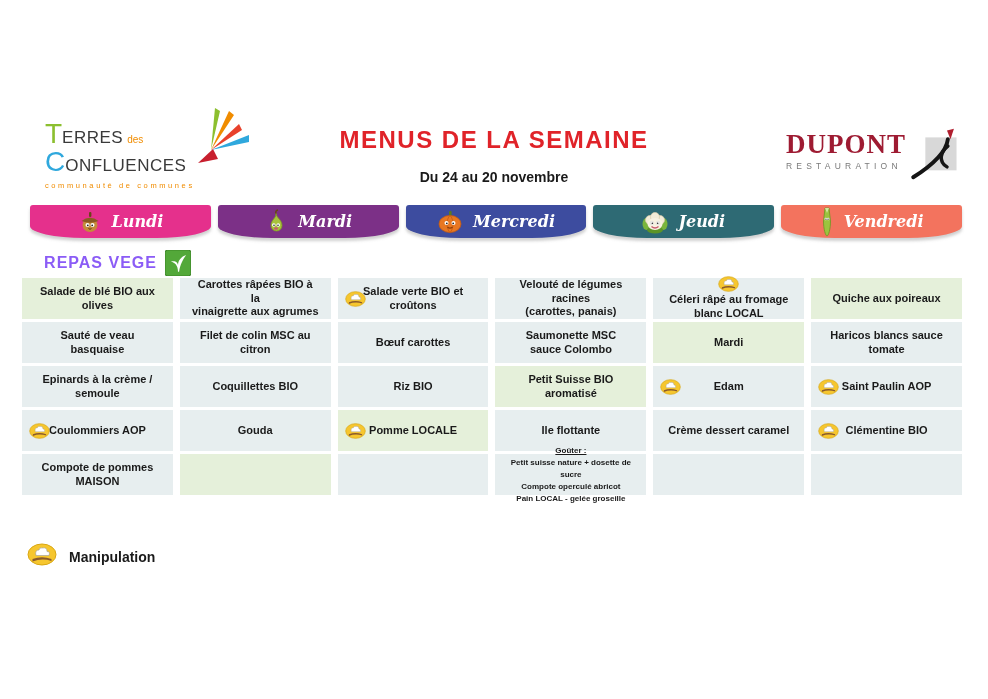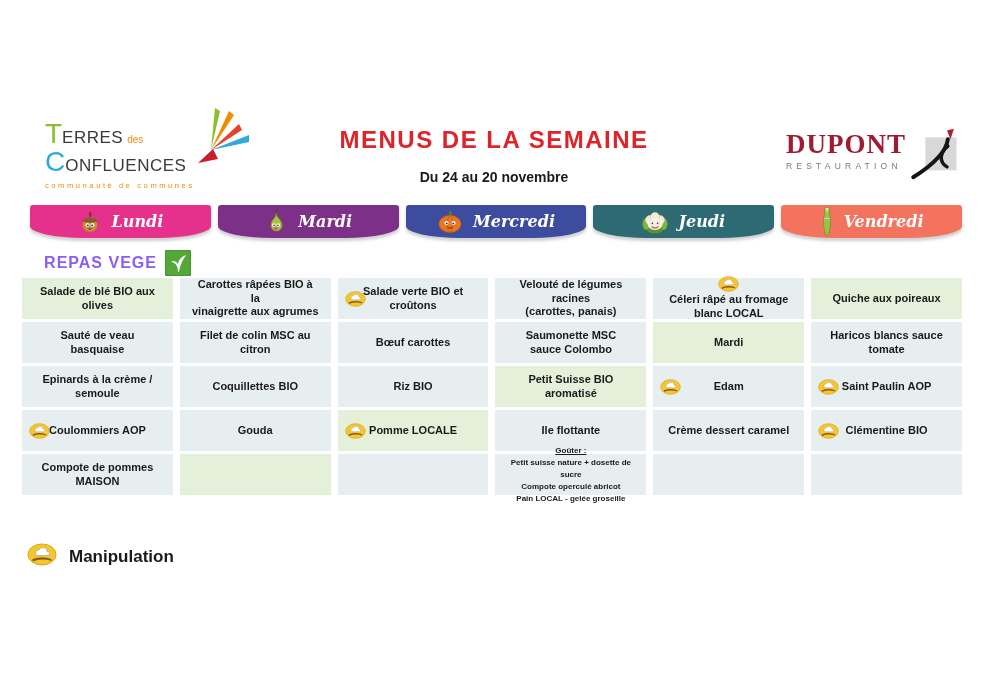--- a/index.html
+++ b/index.html
@@ -49,21 +49,21 @@
         padding:2px 12px;box-sizing:border-box;}
   .cell.green{background:#e5f0da;}
   .cell.gray{background:#e7eeef;}
   .cell .ml-icon{position:absolute;left:7px;top:50%;transform:translateY(-50%);display:flex;}
   .cell .mt-icon{display:flex;margin-bottom:1px;}
   .cell.gouter{font-size:8px;font-weight:700;line-height:1.5;padding:2px 4px;}
   .cell.gouter .g-title{text-decoration:underline;}
 
   
   .legend{position:absolute;left:27px;top:543px;display:flex;align-items:center;gap:12px;}
-  .legend-label{font-size:17px;font-weight:700;color:#1a1a1a;}
+  .legend-label{font-size:14px;font-weight:700;color:#1a1a1a;}
 </style>
 </head>
 <body>
 
 <div class="page">
 
   <div class="logo-left">
     <div>
       <div class="lt-line1"><span class="big">T</span><span class="lt-rest">ERRES</span><span class="lt-des">des</span></div>
       <div class="lt-line2"><span class="big">C</span><span class="lt-rest">ONFLUENCES</span></div>

